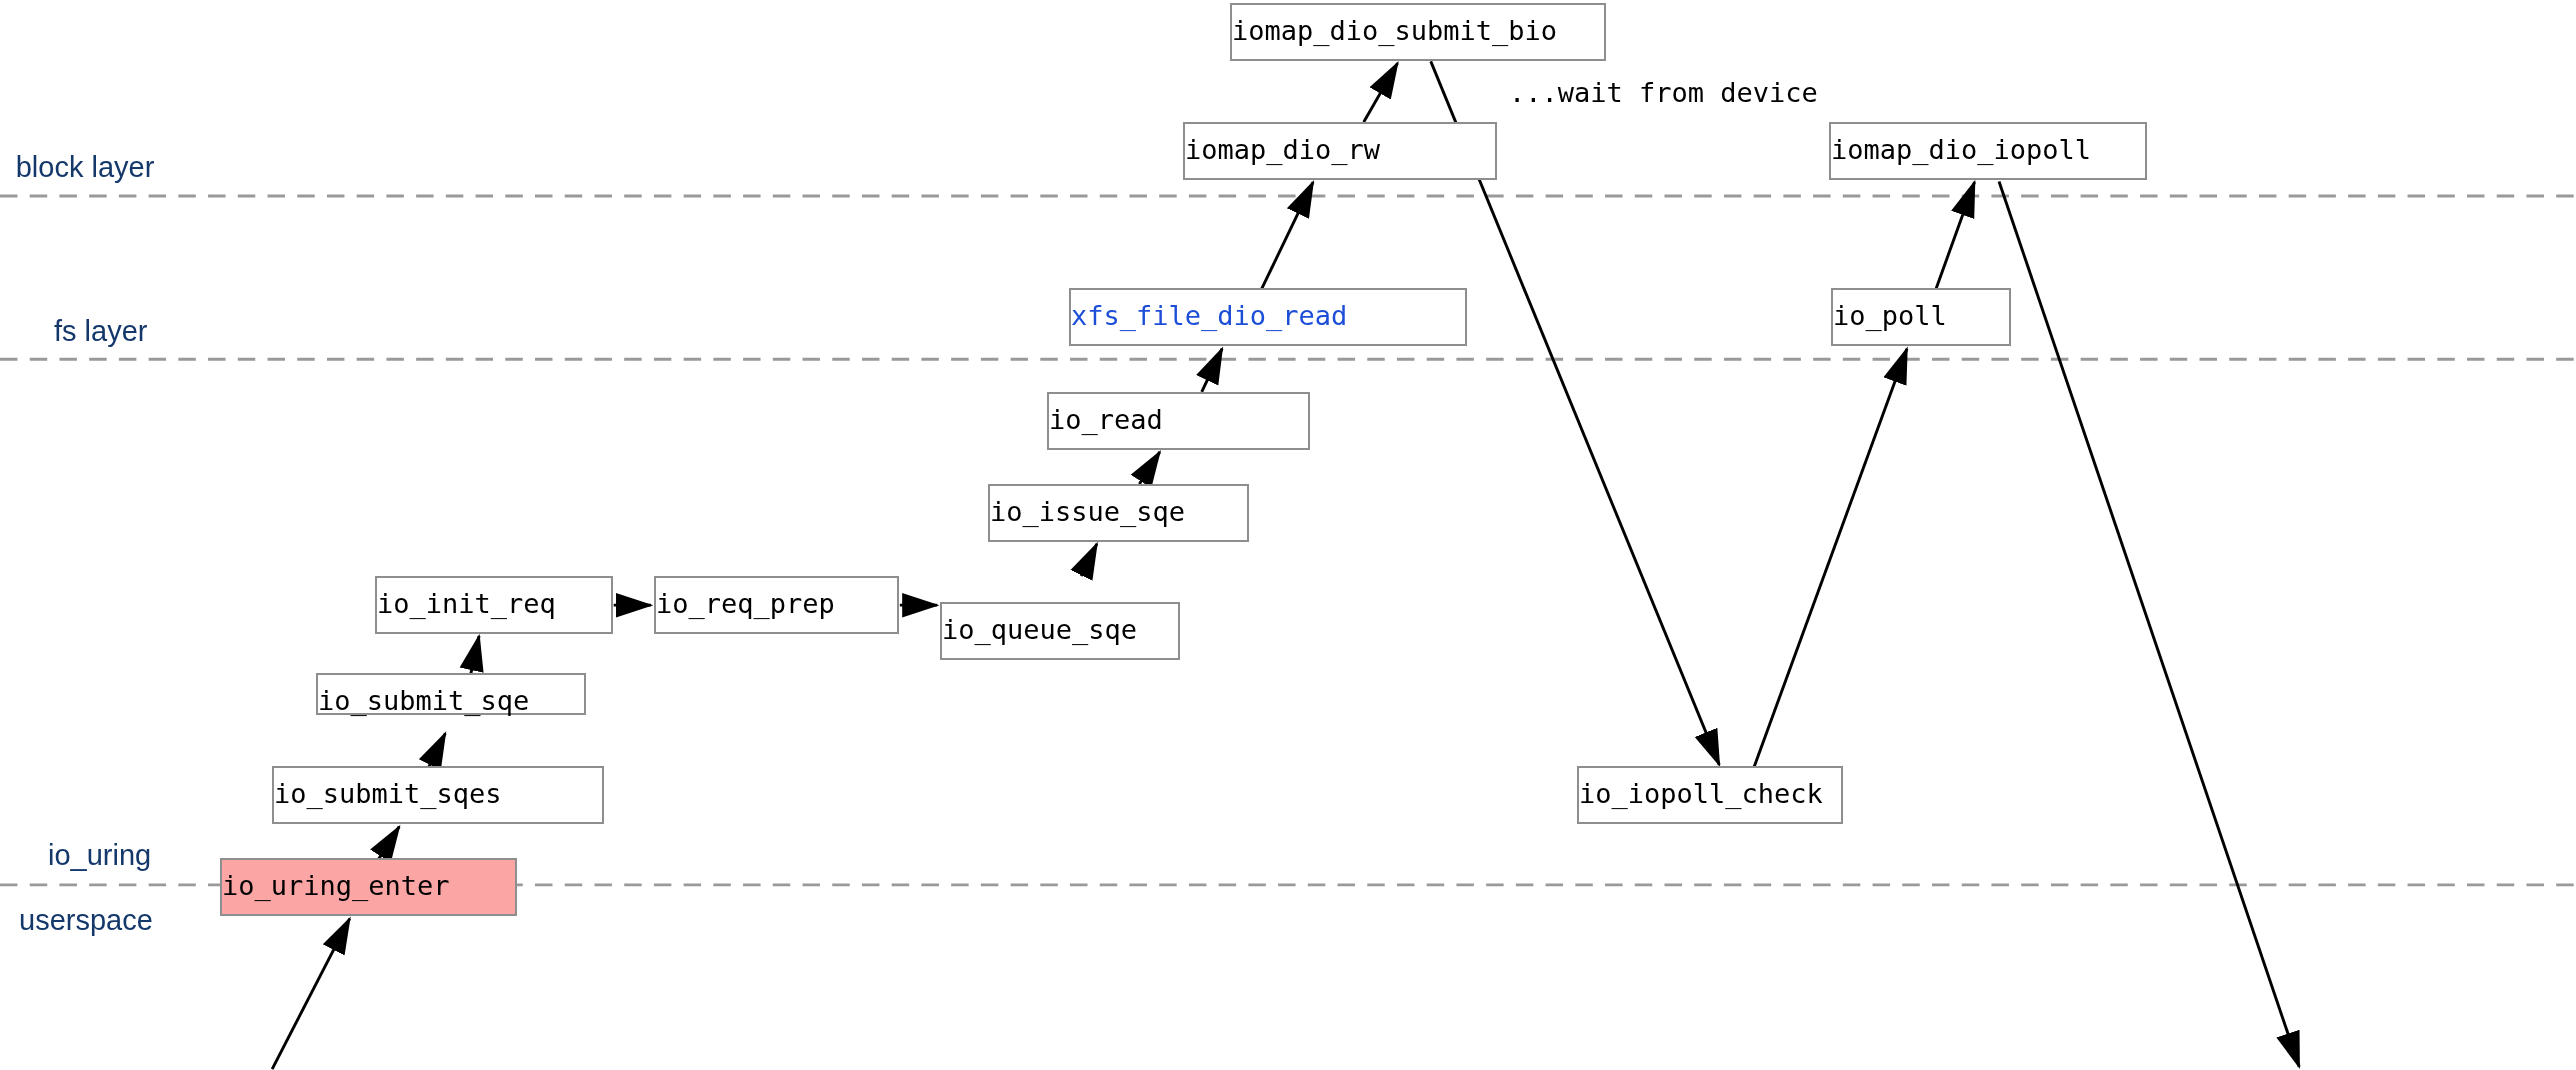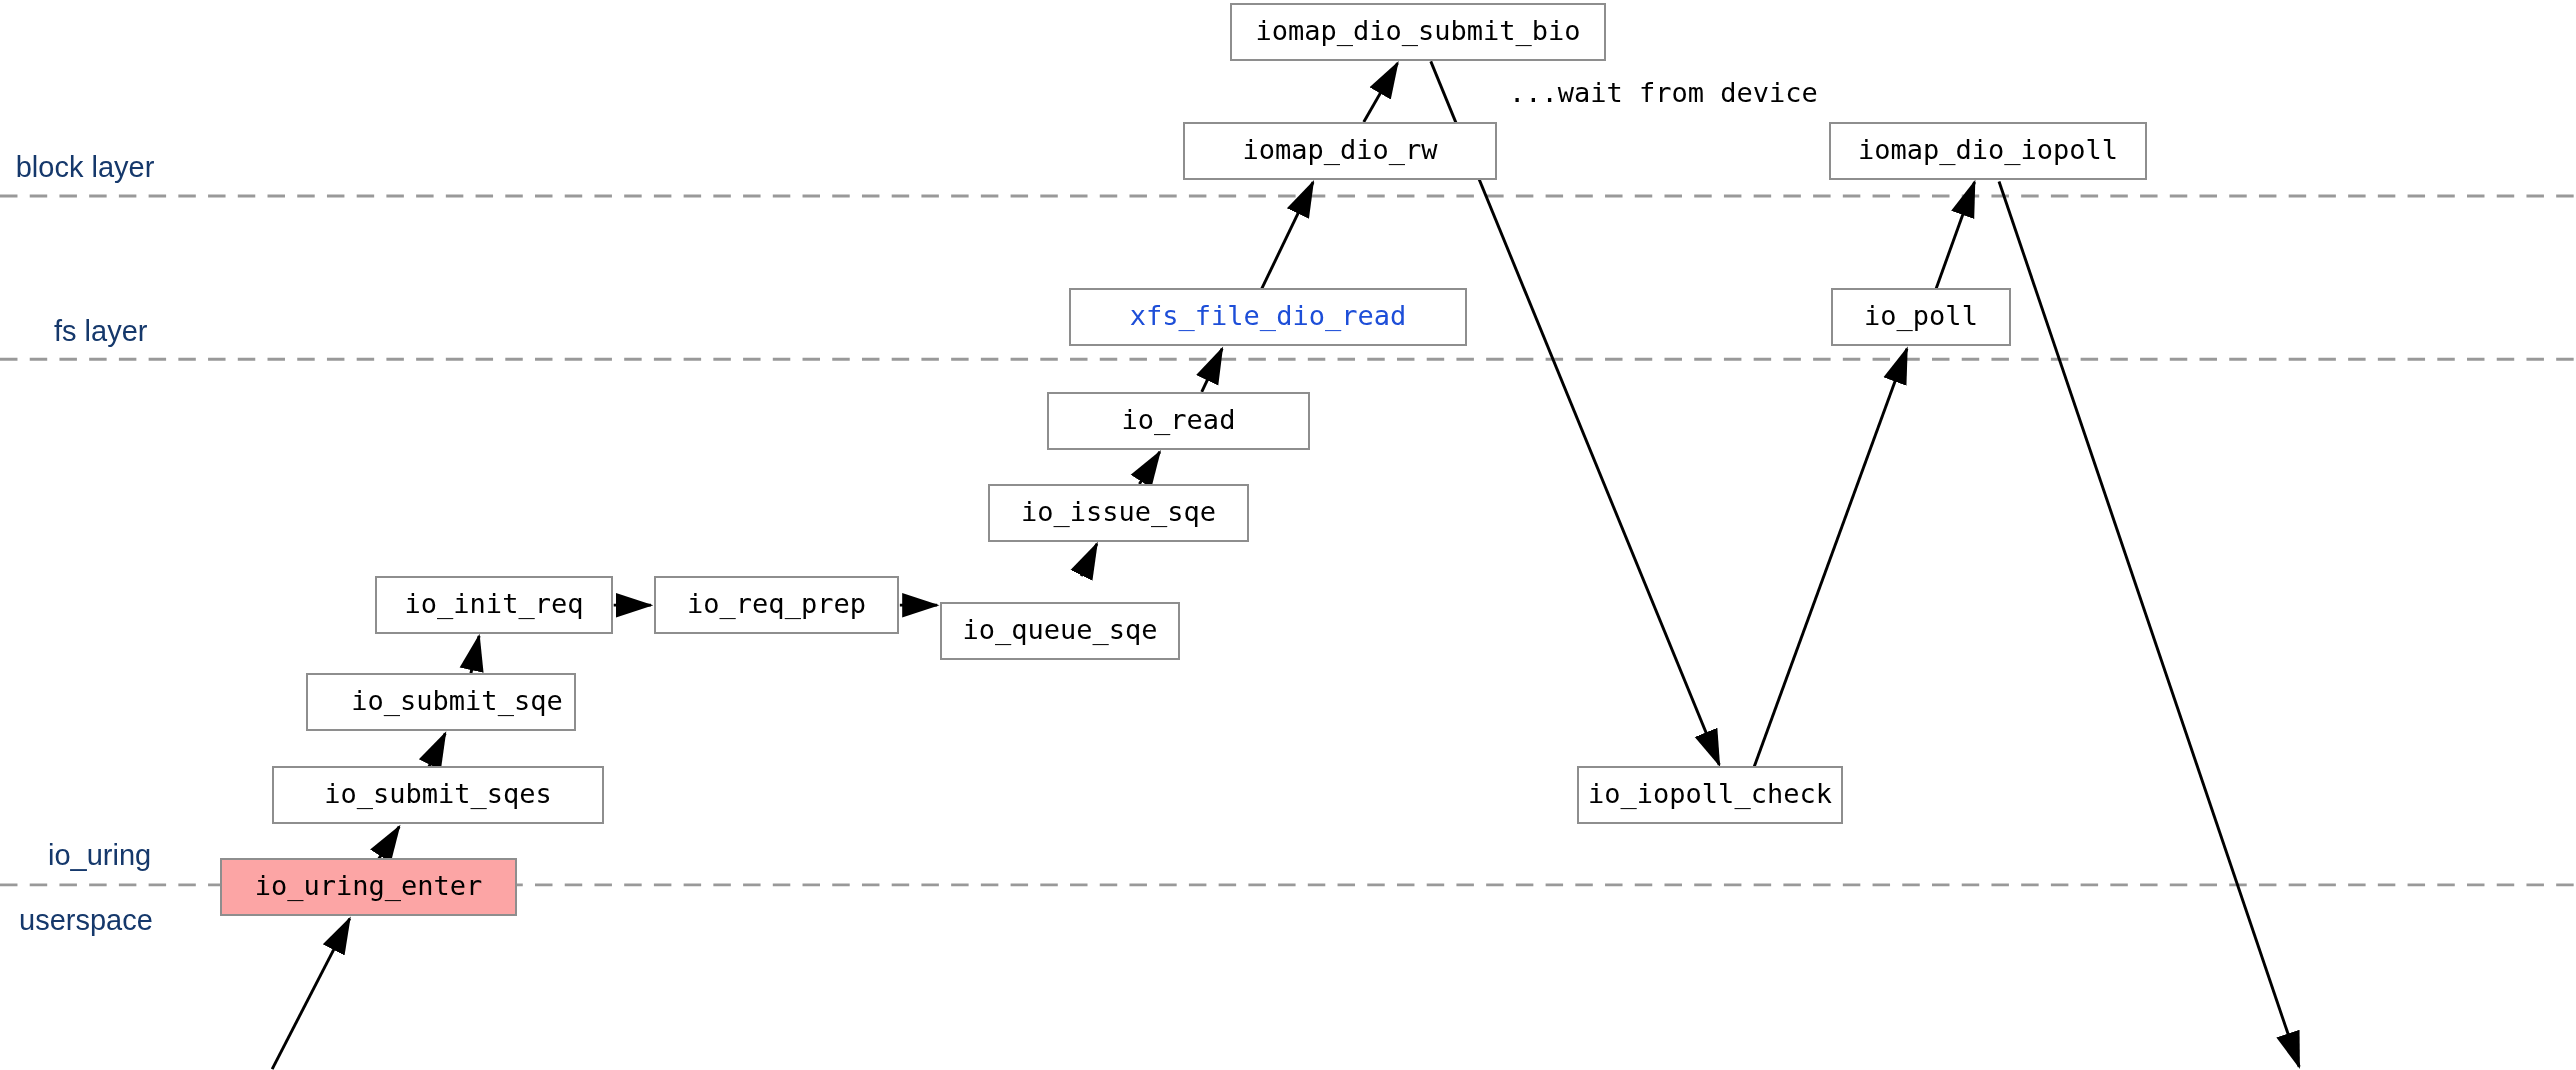--- a/index.html
+++ b/index.html
@@ -18,21 +18,20 @@
     font-family: "Liberation Sans", sans-serif;
     font-size: 29px;
     line-height: 34px;
     white-space: nowrap;
     z-index: 1;
   }
   .node {
     position: absolute;
     background: #ffffff;
     box-sizing: border-box;
-    text-align: center;
     font-size: 27px;
     white-space: nowrap;
     z-index: 2;
   }
   #annotation {
     position: absolute;
     font-size: 27px;
     line-height: 34px;
     white-space: nowrap;
     z-index: 2;
@@ -77,20 +76,20 @@
       <div class="node" style="left: 1230px; top: 2.9px; width: 376px; height: 58px; line-height: 52px; border: 2.9px solid rgb(142, 142, 142); background: rgb(255, 255, 255); color: rgb(0, 0, 0);">iomap_dio_submit_bio</div>
       <div class="node" style="left: 1183px; top: 122px; width: 314px; height: 58px; line-height: 52px; border: 2.9px solid rgb(142, 142, 142); background: rgb(255, 255, 255); color: rgb(0, 0, 0);">iomap_dio_rw</div>
       <div class="node" style="left: 1829px; top: 122px; width: 318px; height: 58px; line-height: 52px; border: 2.9px solid rgb(142, 142, 142); background: rgb(255, 255, 255); color: rgb(0, 0, 0);">iomap_dio_iopoll</div>
       <div class="node" style="left: 1069px; top: 288px; width: 398px; height: 58px; line-height: 52px; border: 2.9px solid rgb(142, 142, 142); background: rgb(255, 255, 255); color: #1d4ed8;">xfs_file_dio_read</div>
       <div class="node" style="left: 1831px; top: 288px; width: 180px; height: 58px; line-height: 52px; border: 2.9px solid rgb(142, 142, 142); background: rgb(255, 255, 255); color: rgb(0, 0, 0);">io_poll</div>
       <div class="node" style="left: 1047px; top: 392px; width: 263px; height: 58px; line-height: 52px; border: 2.9px solid rgb(142, 142, 142); background: rgb(255, 255, 255); color: rgb(0, 0, 0);">io_read</div>
       <div class="node" style="left: 988px; top: 484px; width: 261px; height: 58px; line-height: 52px; border: 2.9px solid rgb(142, 142, 142); background: rgb(255, 255, 255); color: rgb(0, 0, 0);">io_issue_sqe</div>
       <div class="node" style="left: 375px; top: 576px; width: 238px; height: 58px; line-height: 52px; border: 2.9px solid rgb(142, 142, 142); background: rgb(255, 255, 255); color: rgb(0, 0, 0);">io_init_req</div>
       <div class="node" style="left: 654px; top: 576px; width: 245px; height: 58px; line-height: 52px; border: 2.9px solid rgb(142, 142, 142); background: rgb(255, 255, 255); color: rgb(0, 0, 0);">io_req_prep</div>
       <div class="node" style="left: 940px; top: 576px; width: 240px; height: 58px; line-height: 52px; border: 2.9px solid rgb(142, 142, 142); background: rgb(255, 255, 255); color: rgb(0, 0, 0); margin-top: 26px;">io_queue_sqe</div>
-      <div class="node" style="left: 306px; top: 673px; width: 270px; height: 58px; line-height: 52px; border: 2.9px solid rgb(142, 142, 142); background: rgb(255, 255, 255); color: rgb(0, 0, 0); padding-left: 32px;">io_submit_sqe</div>
+      <div class="node" style="left: 316px; top: 673px; width: 270px; height: 42px; line-height: 52px; border: 2.9px solid rgb(142, 142, 142); background: rgb(255, 255, 255); color: rgb(0, 0, 0);">io_submit_sqe</div>
       <div class="node" style="left: 272px; top: 766px; width: 332px; height: 58px; line-height: 52px; border: 2.9px solid rgb(142, 142, 142); background: rgb(255, 255, 255); color: rgb(0, 0, 0);">io_submit_sqes</div>
       <div class="node" style="left: 220px; top: 858px; width: 297px; height: 58px; line-height: 52px; border: 2.9px solid rgb(142, 142, 142); background: #fca5a5; color: rgb(0, 0, 0);">io_uring_enter</div>
       <div class="node" style="left: 1577px; top: 766px; width: 266px; height: 58px; line-height: 52px; border: 2.9px solid rgb(142, 142, 142); background: rgb(255, 255, 255); color: rgb(0, 0, 0);">io_iopoll_check</div>
     </div>
   <div id="annotation" style="left: 1509px; top: 76px; color: rgb(0, 0, 0);">...wait from device</div>
 </div>
 
 
 </body></html>

